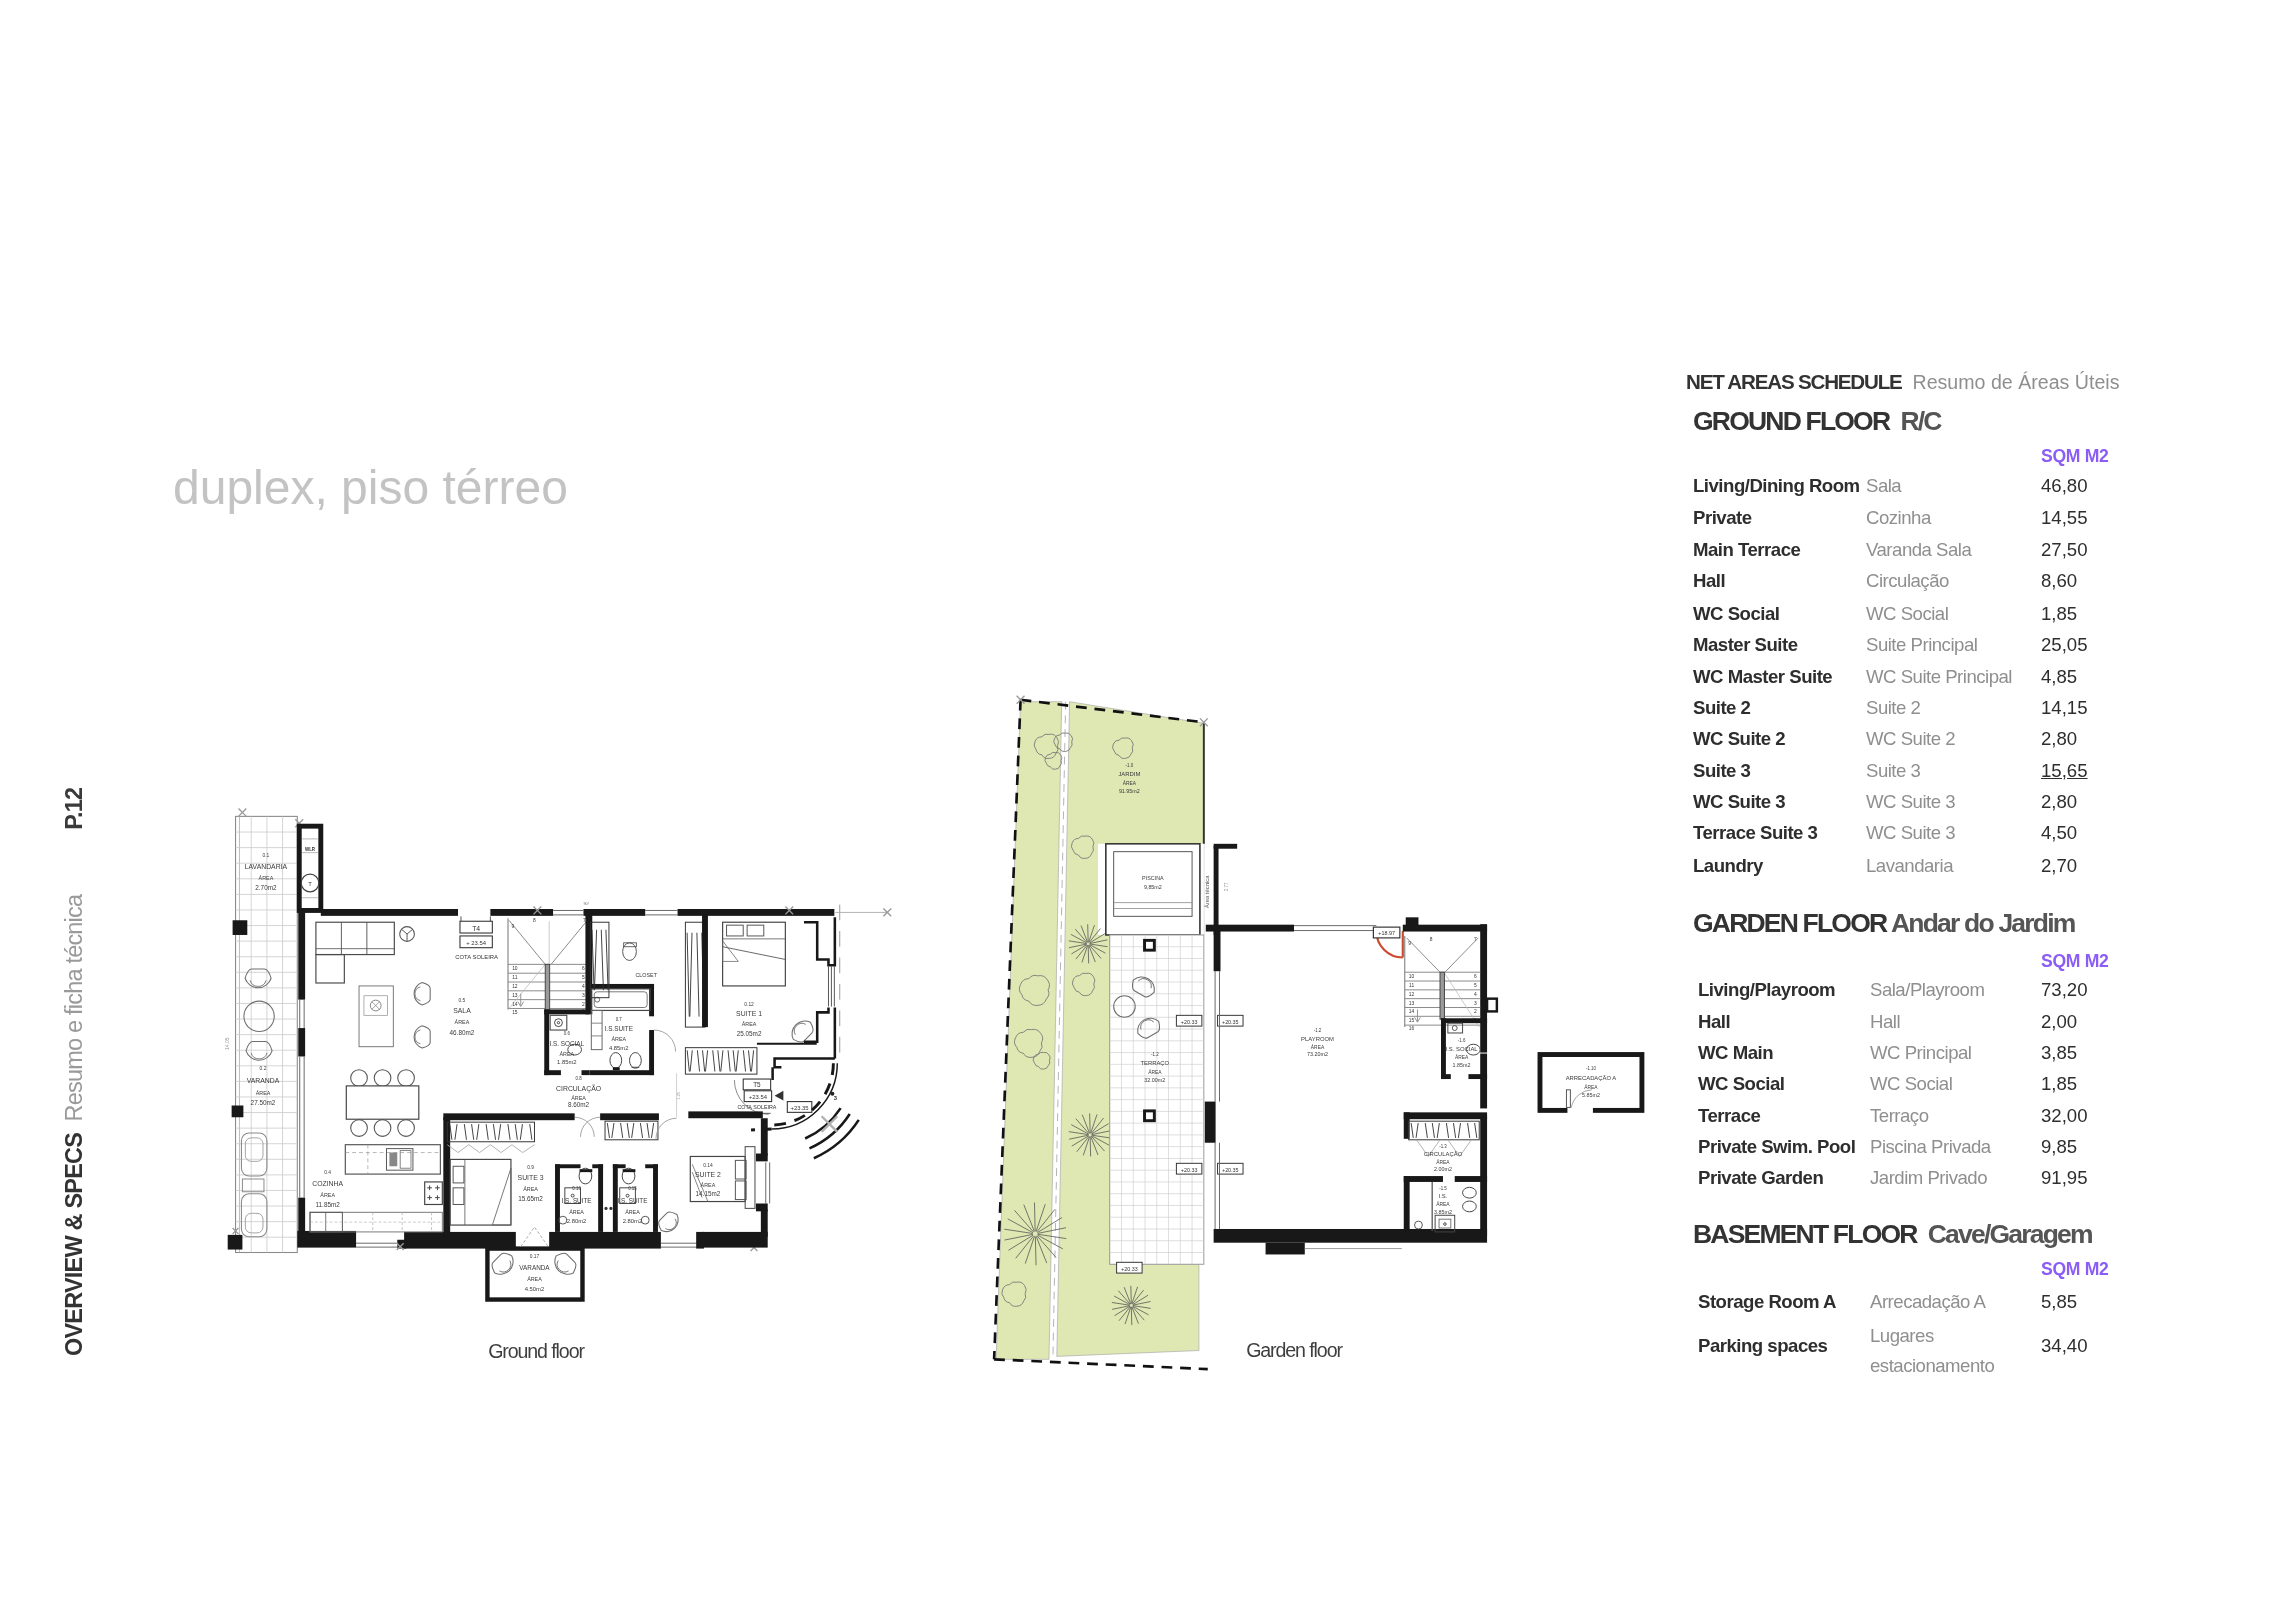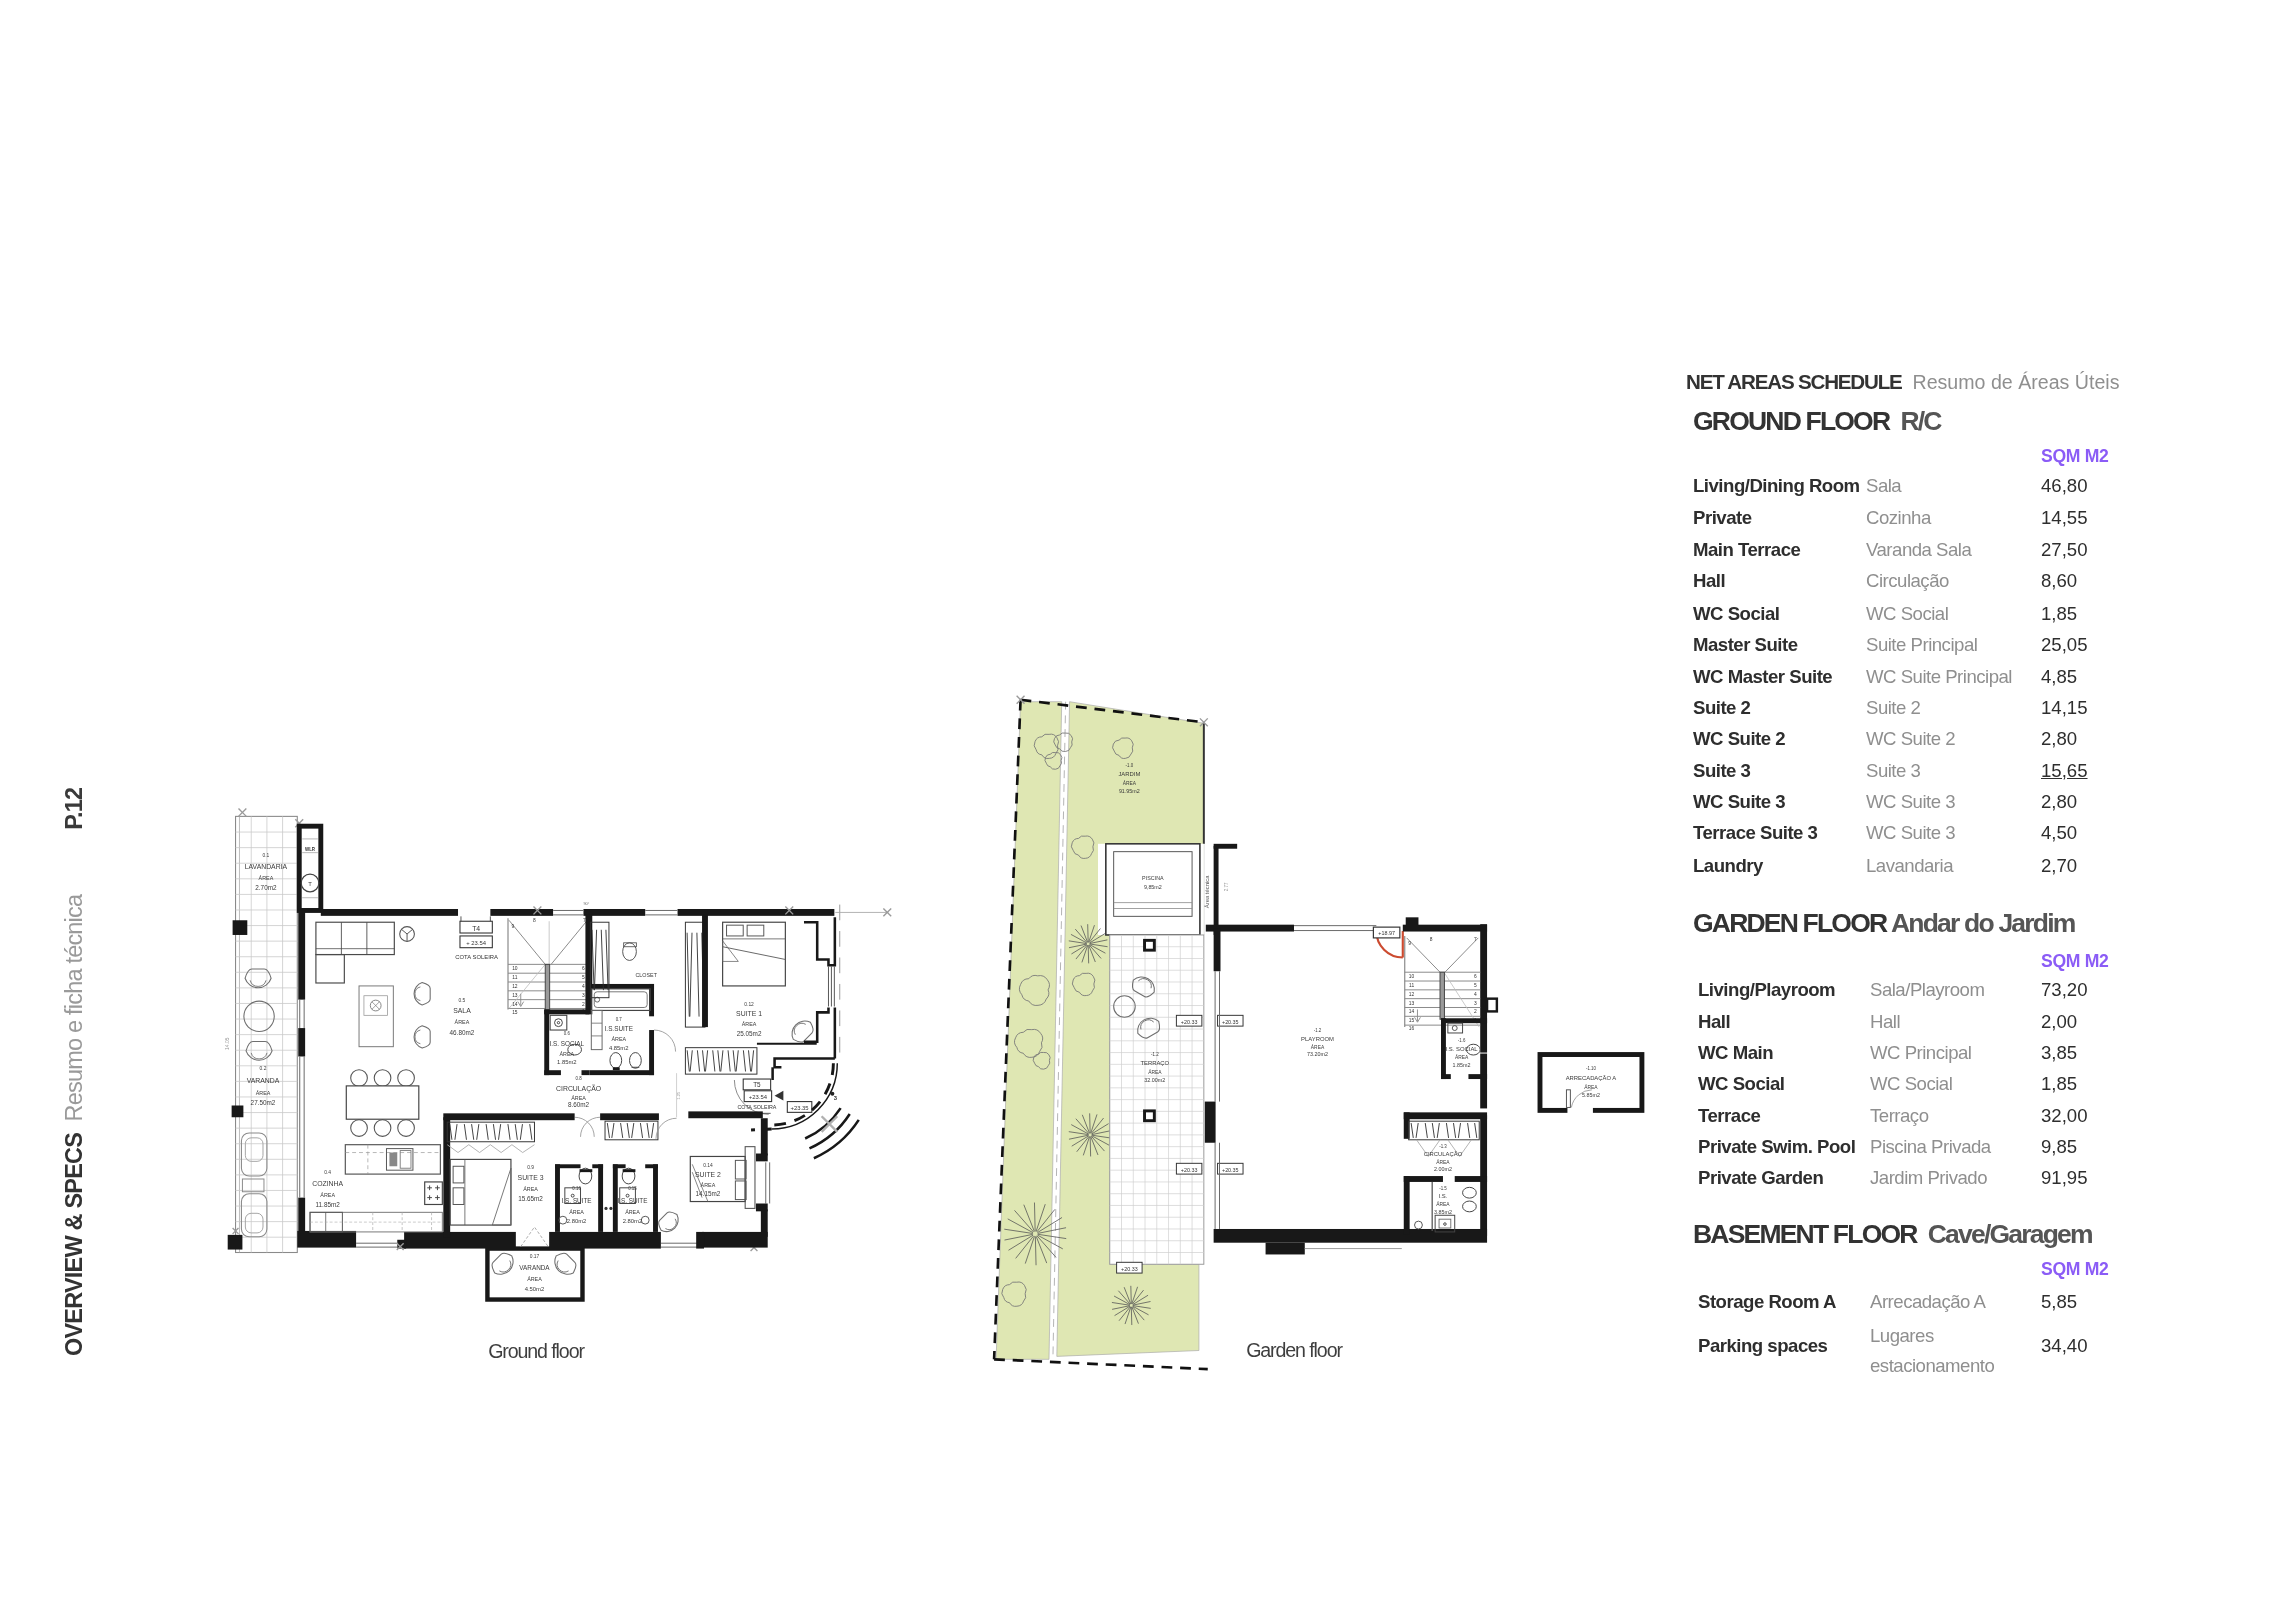--- a/index.html
+++ b/index.html
@@ -11,20 +11,21 @@
   .nm{color:#2e2e2e;font-size:18.6px;}
   .hdr{font-weight:bold;color:#333;font-size:26.5px;letter-spacing:-1.8px;}
   .hdr .sub{font-weight:bold;color:#555;}
   .sqm{font-weight:bold;color:#8b5cf6;font-size:17.6px;letter-spacing:-0.3px;}
 </style>
 </head>
 <body>
 <div id="page">
 
 
+<div class="abs" style="left:173px;top:460px;font-size:48px;color:#c3c3c3;">duplex, piso térreo</div>
 
 <div class="abs" style="left:61px;top:1356px;transform:rotate(-90deg);transform-origin:0 0;font-size:23.5px;letter-spacing:-0.8px;">
   <span style="font-weight:bold;color:#333;">OVERVIEW &amp; SPECS</span><span style="color:#9a9a9a;">&nbsp; Resumo e ficha técnica</span><span style="font-weight:bold;color:#3a3a3a;padding-left:65px;">P.12</span>
 </div>
 
 <div class="abs" style="left:1686px;top:370px;font-size:20.6px;"><span style="font-weight:bold;color:#333;letter-spacing:-1.2px;">NET AREAS SCHEDULE</span><span style="color:#8f8f8f;font-size:19.6px;letter-spacing:0;">&nbsp; Resumo de Áreas Úteis</span></div>
 
 <div class="abs hdr" style="left:1693px;top:406px;">GROUND FLOOR&nbsp; <span class="sub">R/C</span></div>
 
 <div class="abs sqm" style="left:2041px;top:446px;">SQM M2</div>

